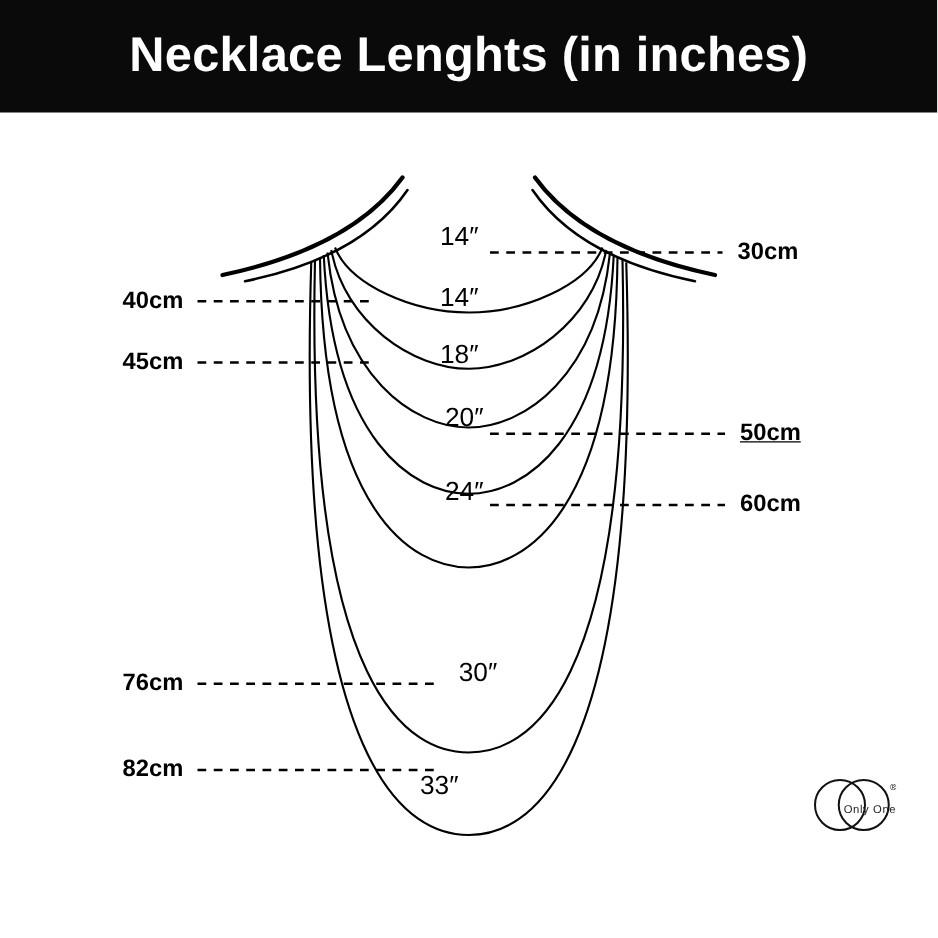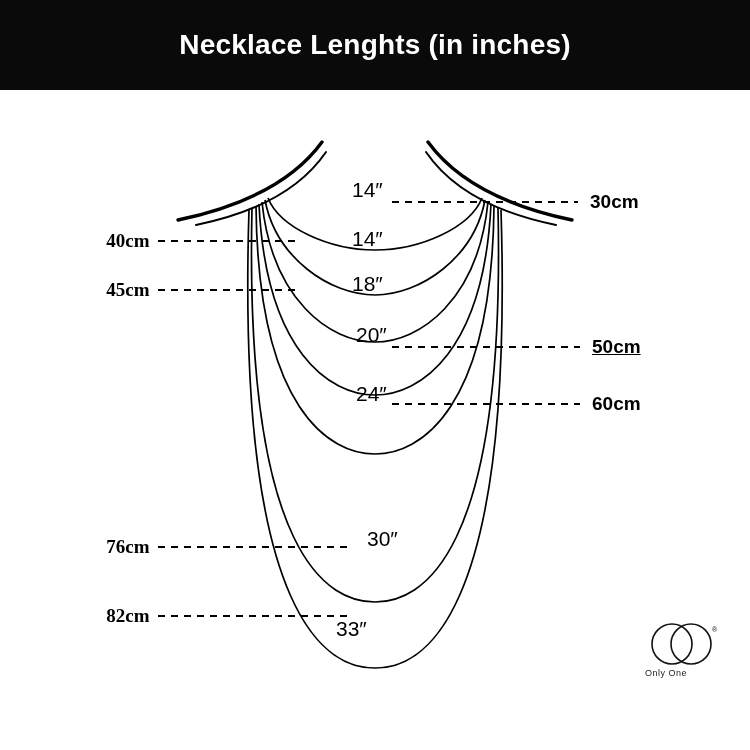--- a/index.html
+++ b/index.html
@@ -25,21 +25,21 @@
   }
   #header-title {
     position: absolute;
     left: 0;
     top: 0;
     width: 750px;
     height: 90px;
     line-height: 90px;
     text-align: center;
     color: #ffffff;
-    font-size: 28px;
+    font-size: 39px;
     font-weight: bold;
     letter-spacing: 0.2px;
   }
   #diagram {
     position: absolute;
     left: 0;
     top: 90px;
     width: 750px;
     height: 644px;
   }
@@ -62,34 +62,34 @@
   }
   .cm-label {
     font-size: 19px;
     font-weight: bold;
   }
   .adj-label {
     font-size: 16px;
     font-weight: normal;
   }
   .cm-right { text-align: left; }
-  .cm-left  { text-align: center; font-family: Liberation Serif, serif; }
+  .cm-left  { text-align: left; }
   #logo-wrap {
     position: absolute;
     left: 645px;
     top: 530px;
     width: 72px;
     height: 62px;
   }
   #logo-sub {
     position: absolute;
     left: 645px;
-    top: 578px;
+    top: 552px;
     width: 72px;
-    text-align: left;
+    text-align: right;
     font-size: 9px;
     color: #222;
     letter-spacing: 0.5px;
   }
 </style>
 </head>
 <body>
 
 <div id="page">
 

